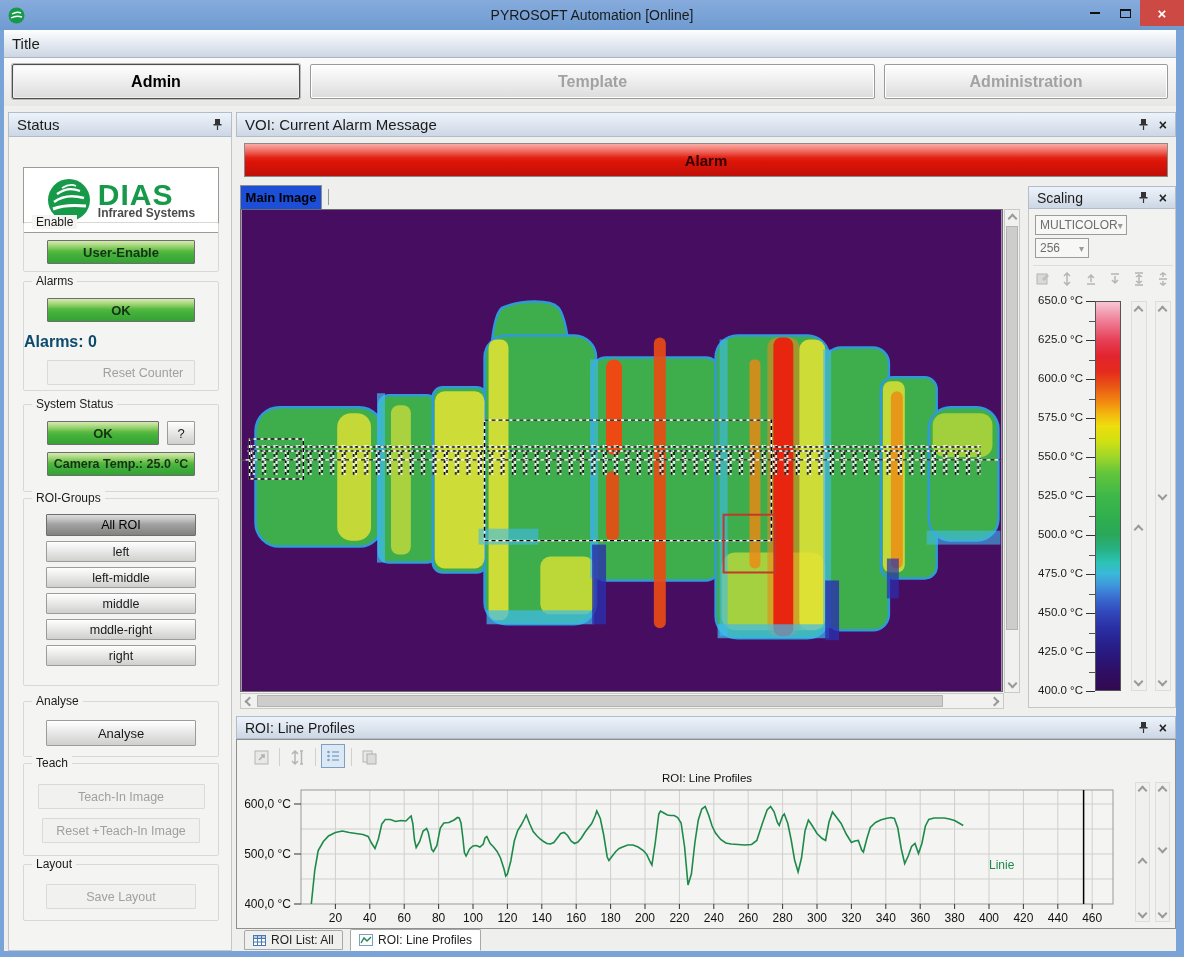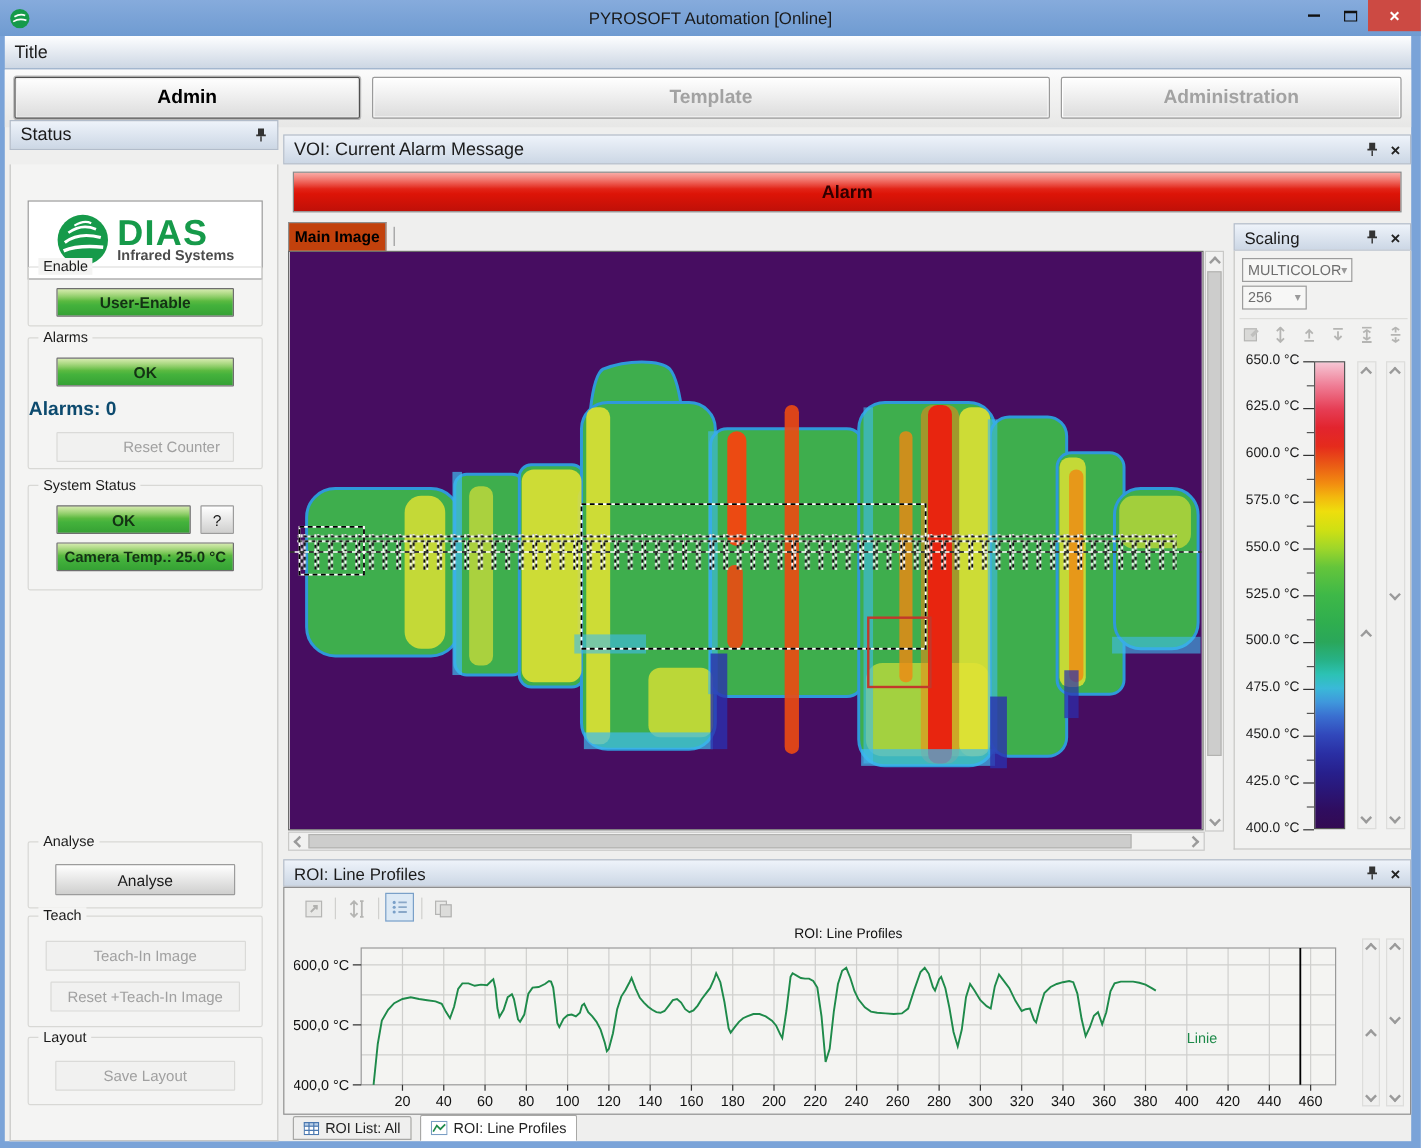--- a/index.html
+++ b/index.html
@@ -33,21 +33,21 @@
   .gbtn{background:linear-gradient(180deg,rgba(255,255,255,.55),rgba(255,255,255,0) 45%),linear-gradient(180deg,#9ed04d,var(--accent-green) 60%,#35a134);border:1px solid #6e6e6e;font-weight:bold;color:#143214;}
   .lbtn{background:linear-gradient(180deg,#ffffff,#cfcfce);border:1px solid #9c9c9c;color:#1a1a1a;}
   .dbtn{background:#f1f1f0;border:1px solid #dadad8;color:#a0a0a0;}
   .allroi{background:linear-gradient(180deg,rgba(255,255,255,.5),rgba(255,255,255,0) 45%),linear-gradient(180deg,#bdbdbd,#828282);border:1px solid #6e6e6e;color:#000;}
   .logobox{position:absolute;left:14px;top:10px;width:196px;height:66px;background:#fff;border:1px solid #9a9a9a;display:flex;align-items:center;justify-content:center;gap:7px;margin-top:20px;}
   .brand{font-size:30px;font-weight:bold;color:var(--brand-green);letter-spacing:1px;line-height:.9;}
   .brand small{display:block;font-size:12px;letter-spacing:0;color:#4c4c4c;font-weight:bold;}
   
   .alarmbar{background:linear-gradient(180deg,rgba(255,255,255,.5),rgba(255,255,255,0) 42%),linear-gradient(180deg,#f3564a,var(--alarm-red) 55%,#bf1008);border:1px solid #8a8a8a;display:flex;align-items:center;justify-content:center;font-size:15px;font-weight:bold;color:#300000;}
   
-  .imgtab{background:#c2410c;border:1px solid #8f8f8f;border-bottom:none;display:flex;align-items:center;justify-content:center;font-size:13px;font-weight:bold;color:#000;}
+  .imgtab{background:#1d4ed8;border:1px solid #8f8f8f;border-bottom:none;display:flex;align-items:center;justify-content:center;font-size:13px;font-weight:bold;color:#000;}
   
   .sbar{background:#f1f1f0;border:1px solid #c9c9c7;}
   .sthumb{position:absolute;background:#cdcdcc;border:1px solid #b3b3b1;}
   .chev{position:absolute;width:7px;height:7px;border-left:2px solid #9a9a9a;border-top:2px solid #9a9a9a;}
   .chev.up{transform:rotate(45deg);}
   .chev.dn{transform:rotate(225deg);}
   .chev.lf{transform:rotate(-45deg);}
   .chev.rt{transform:rotate(135deg);}
   .spincol{position:absolute;background:#f0f0ef;border:1px solid #dddddb;}
   
@@ -88,21 +88,21 @@
     <span>Title</span>
   </div>
 
 <div class="abs backdrop"></div>
 <div class="abs tabstrip">
   <div class="navbtn active" style="left:8px;width:288px;">Admin</div>
   <div class="navbtn" style="left:306px;width:565px;">Template</div>
   <div class="navbtn" style="left:880px;width:284px;">Administration</div>
 </div>
 
-<div class="abs phdr" style="left:8px;top:100px;width:224px;height:25px;">
+<div class="abs phdr" style="left:8px;top:112px;width:224px;height:25px;">
   <span>Status</span>
     <span class="sp"></span>
   <svg class="pin" viewBox="0 0 11 13">
       <path d="M3 1h5v5h1.5v1.5H1.5V6H3z" fill="#333"></path>
       <line x1="5.5" y1="7.5" x2="5.5" y2="12" stroke="#333" stroke-width="1.2"></line>
     </svg>
 </div>
 <div class="abs pbody" style="left:8px;top:137px;width:224px;height:814px;">
 
   <div class="logobox">
@@ -131,20 +131,31 @@
 
   <div class="grp" style="top:267px;height:88px;">
     <span class="glabel">System Status</span>
     <div style="display:flex;justify-content:center;gap:8px;margin-top:16px;">
       <div class="btn gbtn" style="width:112px;height:24px;">OK</div>
       <div class="btn lbtn" style="width:28px;height:24px;">?</div>
     </div>
     <div class="btn gbtn" style="margin:7px auto 0;width:148px;height:24px;font-size:12.5px;">Camera Temp.: 25.0 °C</div>
   </div>
 
+  <div class="grp" style="top:361px;height:188px;">
+    <span class="glabel">ROI-Groups</span>
+    <div style="display:flex;flex-direction:column;align-items:center;gap:5px;margin-top:15px;">
+      <div class="btn allroi" style="width:150px;height:22px;font-size:12.5px;">All ROI</div>
+      <div class="btn lbtn" style="width:150px;height:21px;font-size:12.5px;">left</div>
+      <div class="btn lbtn" style="width:150px;height:21px;font-size:12.5px;">left-middle</div>
+      <div class="btn lbtn" style="width:150px;height:21px;font-size:12.5px;">middle</div>
+      <div class="btn lbtn" style="width:150px;height:21px;font-size:12.5px;">mddle-right</div>
+      <div class="btn lbtn" style="width:150px;height:21px;font-size:12.5px;">right</div>
+    </div>
+  </div>
 
   <div class="grp" style="top:564px;height:56px;">
     <span class="glabel">Analyse</span>
     <div class="btn lbtn" style="margin:18px auto 0;width:150px;height:26px;">Analyse</div>
   </div>
 
   <div class="grp" style="top:626px;height:93px;">
     <span class="glabel">Teach</span>
     <div class="btn dbtn" style="margin:20px auto 0;width:167px;height:25px;font-size:12.5px;">Teach-In Image</div>
     <div class="btn dbtn" style="margin:9px auto 0;width:158px;height:25px;font-size:12.5px;">Reset +Teach-In Image</div>

